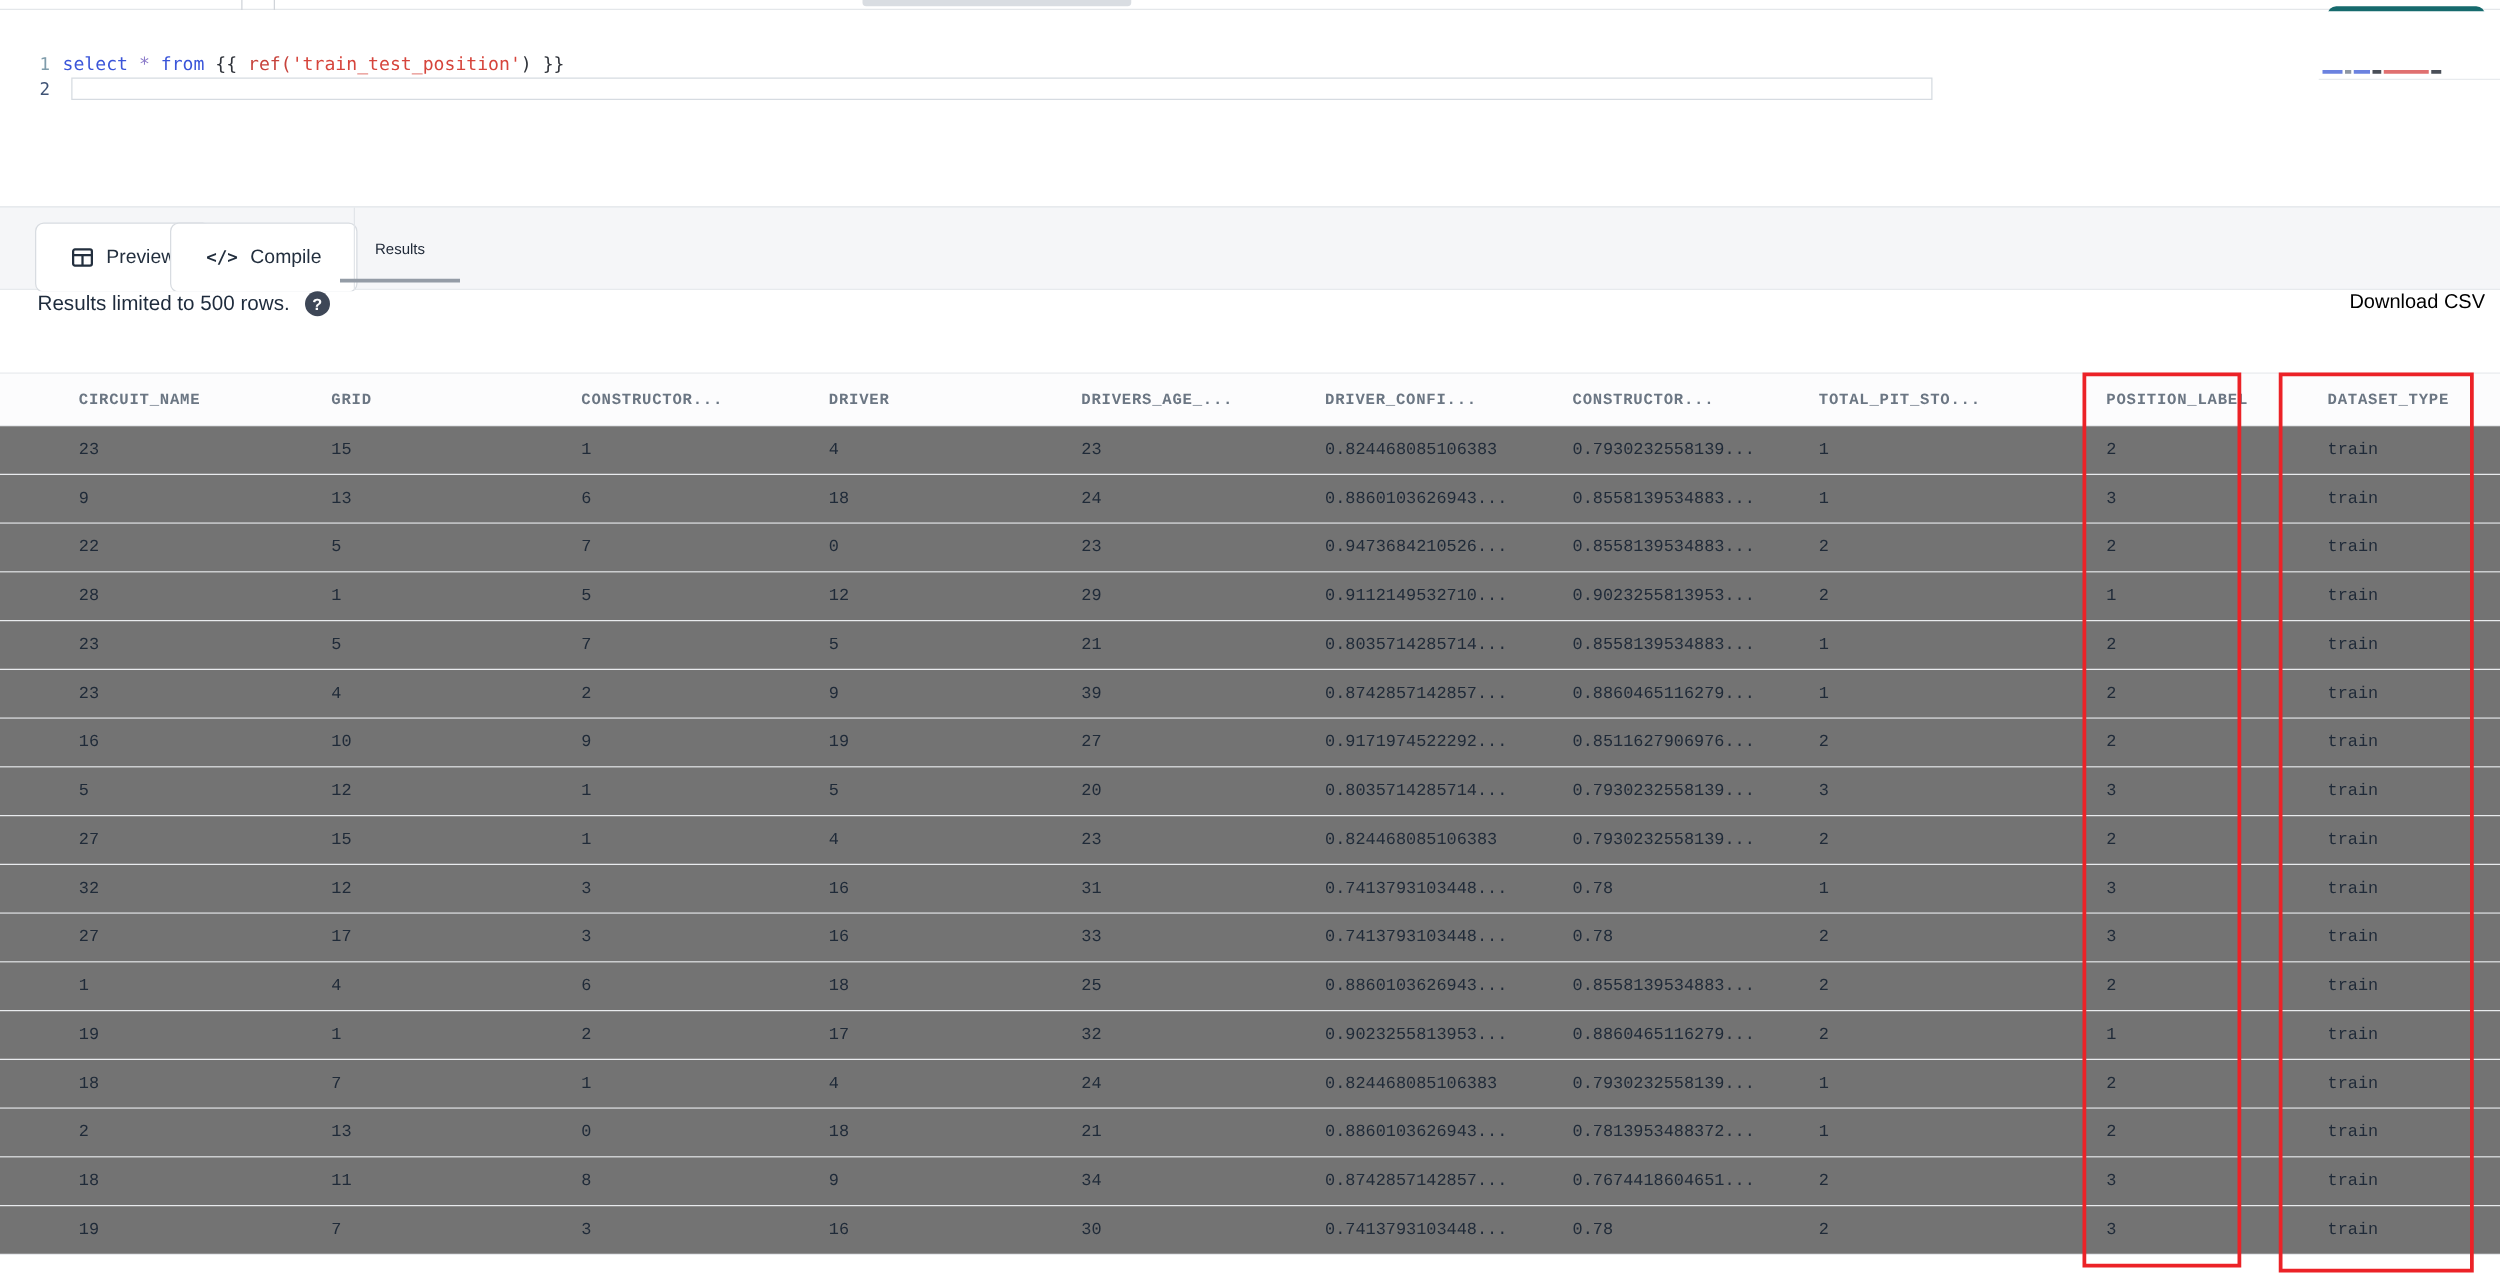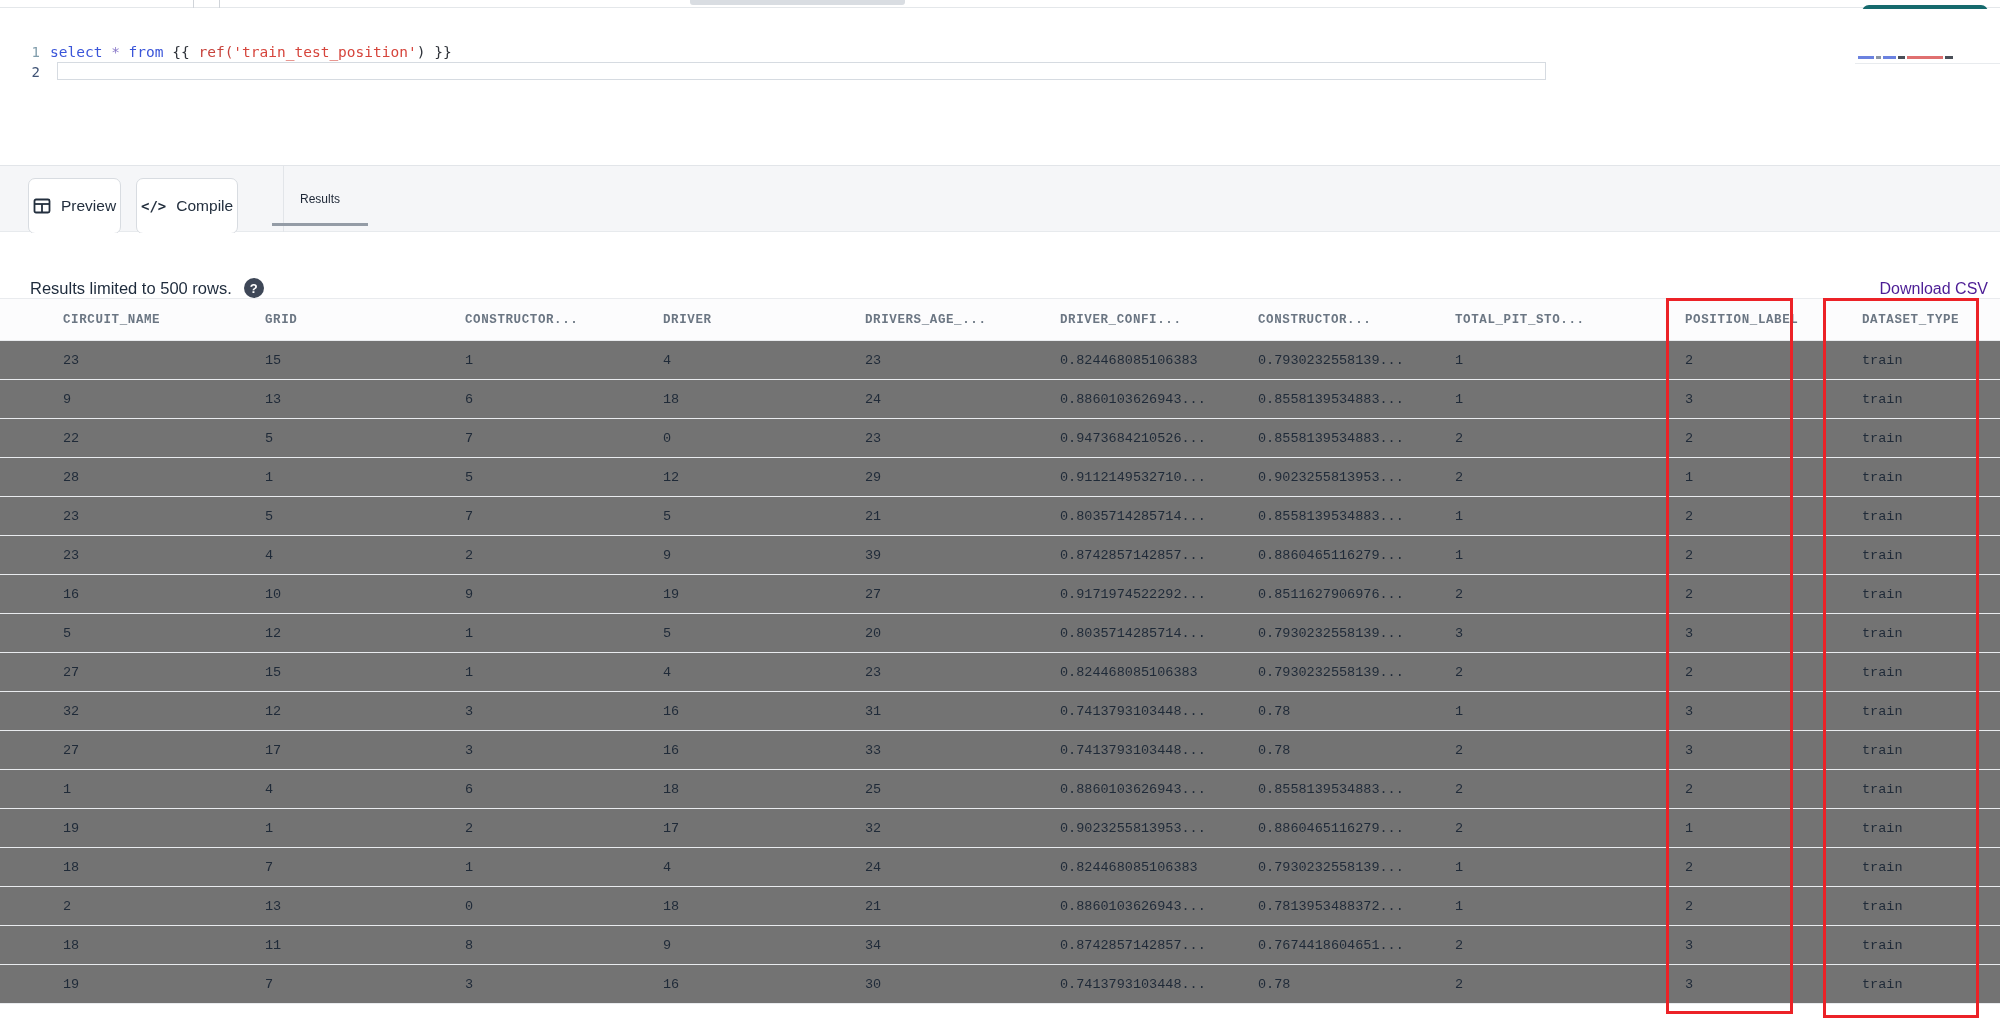--- a/index.html
+++ b/index.html
@@ -32,36 +32,36 @@
   .active-line-box { position:absolute; left:57px; top:53px; width:1489px; height:18px; border:1px solid #d6dbe1; background:#fff; }
 
   
   .minimap { position:absolute; left:1858px; top:44px; width:110px; height:8px; display:flex; align-items:center; gap:2px; }
   .minimap span { display:inline-block; height:3px; }
   .minimap-rule { position:absolute; left:1855px; top:54px; width:145px; height:1px; background:#e8ebee; }
 
   
   .toolbar { position:absolute; left:0; top:165px; width:2000px; height:67px; background:#f5f6f8; border-top:1px solid #e2e5e9; border-bottom:1px solid #e7eaed; }
   .tool-btn { position:absolute; top:12px; height:56px; background:#fff; border:1px solid #d8dce1; border-radius:7px;
-              display:flex; align-items:center; gap:10px; padding:0 4px; font-size:15.5px; color:#232f3e; cursor:pointer; font-family:"Liberation Sans", sans-serif; }
+              display:flex; align-items:center; gap:10px; padding:0 28px; font-size:15.5px; color:#232f3e; cursor:pointer; font-family:"Liberation Sans", sans-serif; }
   .tool-btn .btn-icon { display:flex; align-items:center; }
   .preview-btn { left:28px; }
   .compile-btn { left:136px; }
   .compile-glyph { font-family:"DejaVu Sans Mono", monospace; font-weight:700; font-size:14px; color:#232f3e; }
   .toolbar-divider { position:absolute; left:283px; top:0; width:1px; height:66px; background:#e2e5e9; }
   .tabs { position:absolute; left:272px; top:0; height:66px; display:flex; }
   .tab { height:66px; display:flex; align-items:center; justify-content:center; padding:0 28px; font-size:12px; color:#1d2736; cursor:pointer; position:relative; }
   .tab.active::after { content:""; position:absolute; left:0; right:0; bottom:6px; height:3px; background:#949ca6; }
 
   
-  .results-bar { position:absolute; left:0; top:233px; width:2000px; height:65px; background:#fff; display:flex; align-items:flex-end; }
+  .results-bar { position:absolute; left:0; top:233px; width:2000px; height:65px; background:#fff; display:flex; align-items:flex-start; }
   .results-info { margin-left:30px; display:flex; align-items:center; gap:12px; font-size:16.5px; color:#1e2b3c; }
   .help-icon { width:20px; height:20px; border-radius:50%; background:#3e4757; color:#fff; font-size:13px; font-weight:700;
                display:flex; align-items:center; justify-content:center; cursor:pointer; }
-  .download-csv { position:absolute; right:12px; font-size:16px; color:#4c1d95; cursor:pointer; }
+  .download-csv { position:absolute; right:12px; font-size:16px; color:#000000; cursor:pointer; }
 
   
   .results-table { position:absolute; left:0; top:298px; width:2000px; height:722px; }
   .t-row { display:grid; grid-template-columns:202px 200px 198px 202px 195px 198px 197px 230px 177px auto;
            padding-left:63px; align-items:center;font-family:Liberation Mono, monospace; }
   .t-head { height:43px; background:#fcfcfd; border-top:1px solid #e9ebee; border-bottom:1px solid #e9ebee;
             font-size:12.5px; font-weight:700; letter-spacing:.6px; color:#6b7683; }
   .t-body .t-row { height:39px; border-bottom:1px solid #e9ebee; font-size:13.5px; color:#1f2a38; background:#737373; }
   .t-cell { overflow:hidden; white-space:nowrap; padding-right:10px; }
 

